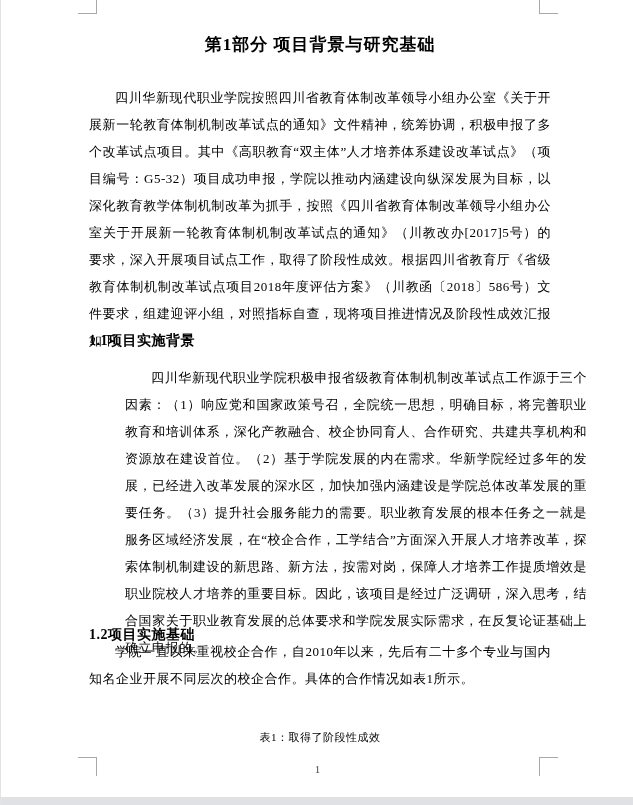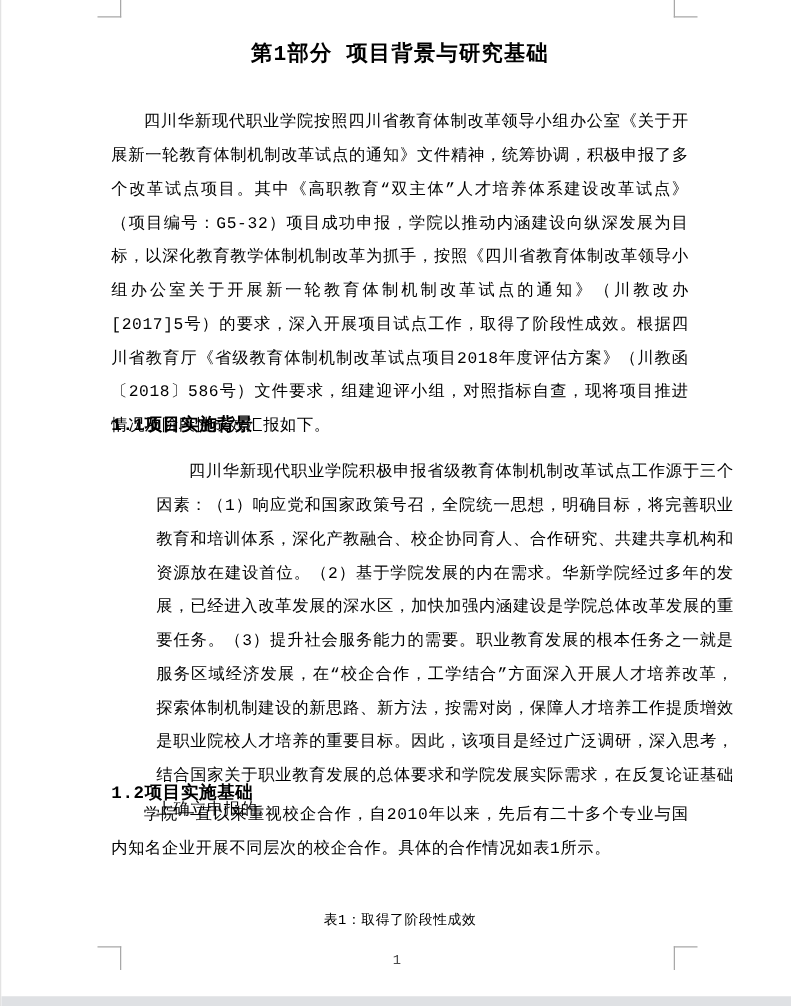--- a/index.html
+++ b/index.html
@@ -10,21 +10,20 @@
     color: #000000;
     overflow: hidden;
   }
   .page {
     position: relative;
     width: 633px;
     height: 805px;
     background: #ffffff;
     border-left: 1px solid #e3e3e3;
     overflow: hidden;
-    font-family: Liberation Mono, monospace;
   }
   
   .crop { position: absolute; width: 19px; height: 14px; }
   .crop-tl { left: 77px; top: 0;     border-right: 1px solid #a8a8a8; border-bottom: 1px solid #a8a8a8; }
   .crop-tr { left: 538px; top: 0;    border-left: 1px solid #a8a8a8;  border-bottom: 1px solid #a8a8a8; }
   .crop-bl { left: 77px; top: 757px; height: 19px; border-right: 1px solid #a8a8a8; border-top: 1px solid #a8a8a8; }
   .crop-br { left: 538px; top: 757px; height: 19px; border-left: 1px solid #a8a8a8; border-top: 1px solid #a8a8a8; }
 
   .content {
     position: absolute;

